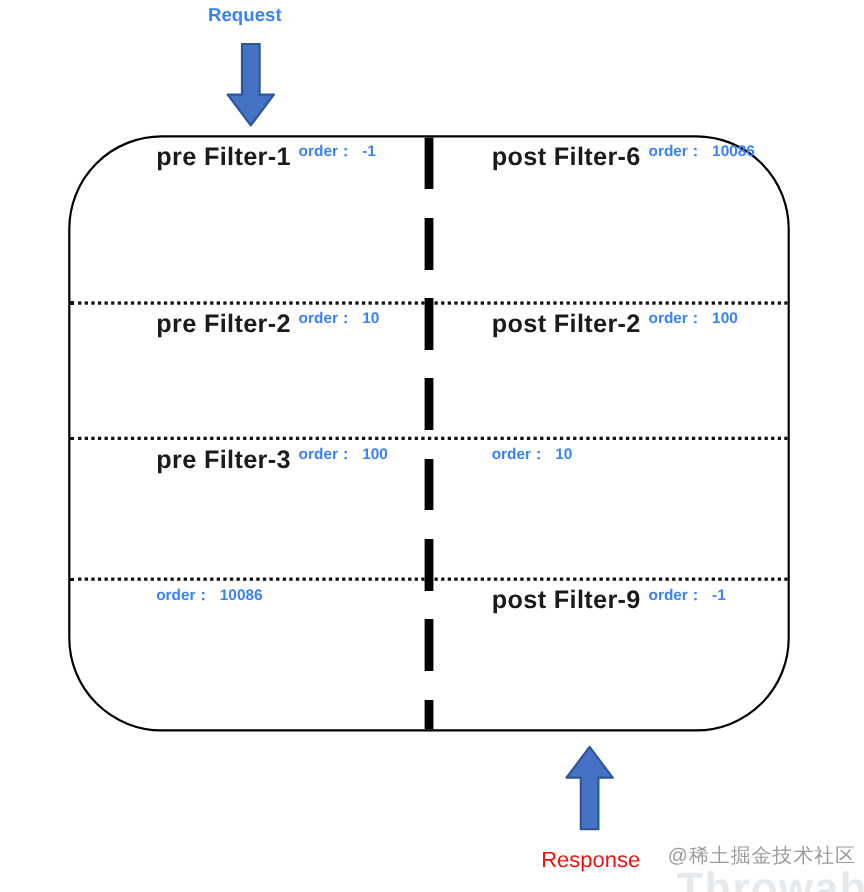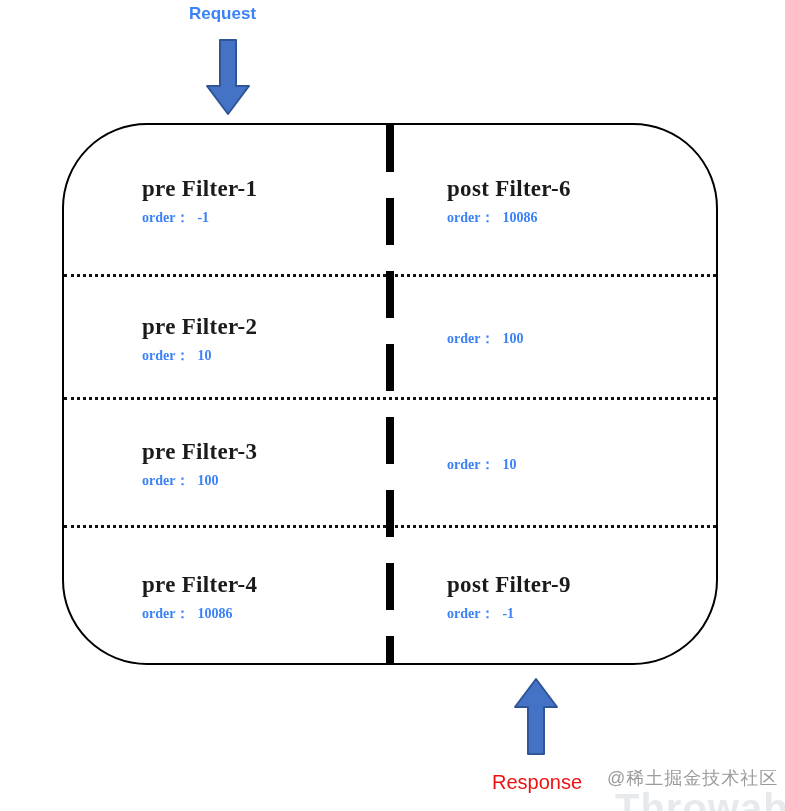--- a/index.html
+++ b/index.html
@@ -34,22 +34,22 @@
     border-radius:85px;
     display:flex; flex-direction:column;
   }
   .filter-row { position:relative; display:flex; width:100%; }
   .row-1 { height:149px; }
   .row-2 { height:123px; border-top:3px dotted #111; }
   .row-3 { height:128px; border-top:3px dotted #111; }
   .row-4 { flex:1;       border-top:3px dotted #111; }
 
   .cell {
-    width:50%; display:flex; flex-direction:column;
-    justify-content:center; gap:7px; padding-top:4px;font-family:Liberation Serif, serif;
+    width:50%; display:flex; flex-direction:row;
+    justify-content:flex-start; gap:7px; padding-top:4px;
   }
   .cell.pre  { padding-left:78px; }
   .cell.post { padding-left:57px; }
 
   .filter-title {
     font-size:23px; font-weight:bold; color:#1b1b1b; letter-spacing:0.3px;
   }
   .filter-order {
     font-size:14px; font-weight:bold; color:#3b82f6;
   }
@@ -96,37 +96,37 @@
       <div class="filter-order"><span>order：</span><span class="order-value">10086</span></div>
     </div>
   </div>
 
   <div class="filter-row row-2">
     <div class="cell pre">
       <div class="filter-title">pre Filter-2</div>
       <div class="filter-order"><span>order：</span><span class="order-value">10</span></div>
     </div>
     <div class="cell post">
+      <div class="filter-title">post Filter-2</div>
       <div class="filter-order"><span>order：</span><span class="order-value">100</span></div>
     </div>
   </div>
 
   <div class="filter-row row-3">
     <div class="cell pre">
       <div class="filter-title">pre Filter-3</div>
       <div class="filter-order"><span>order：</span><span class="order-value">100</span></div>
     </div>
     <div class="cell post">
       <div class="filter-order"><span>order：</span><span class="order-value">10</span></div>
     </div>
   </div>
 
   <div class="filter-row row-4">
     <div class="cell pre">
-      <div class="filter-title">pre Filter-4</div>
       <div class="filter-order"><span>order：</span><span class="order-value">10086</span></div>
     </div>
     <div class="cell post">
       <div class="filter-title">post Filter-9</div>
       <div class="filter-order"><span>order：</span><span class="order-value">-1</span></div>
     </div>
   </div>
 
   <div class="v-divider"></div>
 </div>

